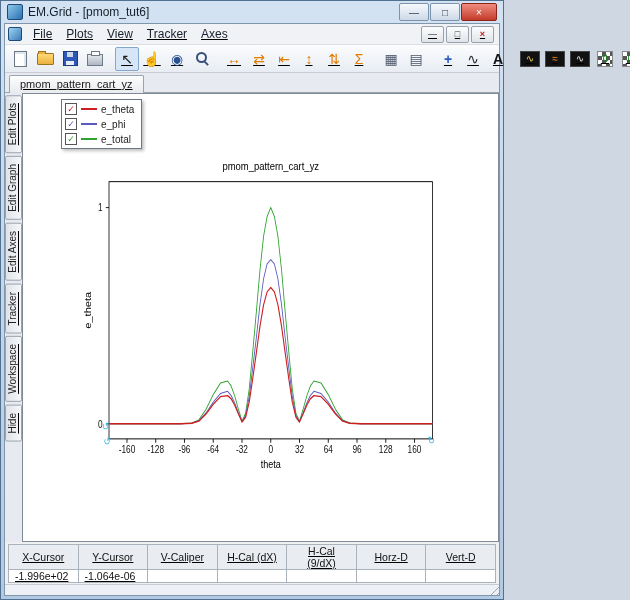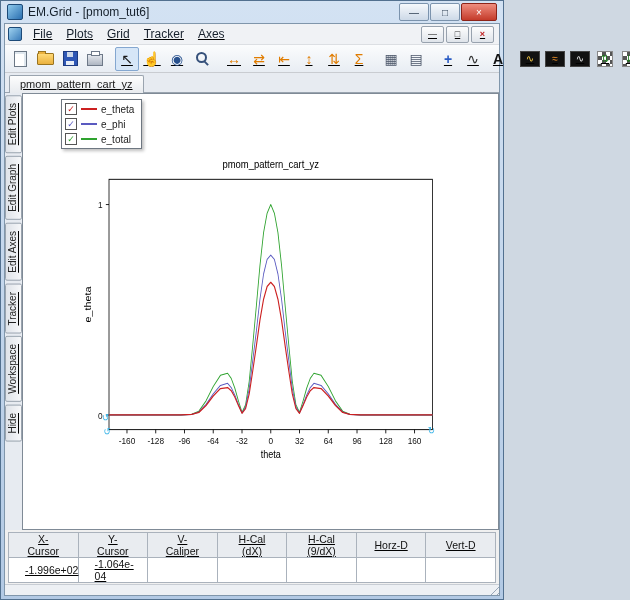--- a/index.html
+++ b/index.html
@@ -58,21 +58,21 @@
     padding:7px 1px;width:13px;text-align:center;}
   .plot-panel{flex:1;background:#fff;border:1px solid #7f8a96;position:relative;overflow:hidden;}
   .plot-panel svg{position:absolute;inset:0;width:100%;height:100%;}
   .legend{position:absolute;left:38px;top:5px;background:#fff;border:1px solid #6e7781;
     box-shadow:2px 2px 3px rgba(0,0,0,.25);padding:3px 7px 3px 3px;display:flex;flex-direction:column;gap:3px;z-index:5;}
   .lrow{display:flex;align-items:center;gap:4px;font-size:10px;color:#222;}
   .lcheck{width:10px;height:10px;border:1px solid #555;background:#fff;font-size:9px;line-height:10px;text-align:center;}
   .lline{width:16px;height:2px;}
   .bottom{padding:2px 3px 1px;}
   .bottom table{width:100%;border-collapse:collapse;table-layout:fixed;font-size:10.5px;}
-  .bottom th,.bottom td{border:1px solid #aab2bc;height:12px;font-weight:normal;padding:0 16px;}
+  .bottom th,.bottom td{border:1px solid #aab2bc;height:12px;font-weight:normal;padding:0 6px;}
   .bottom th{background:#e9ecf0;color:#111;}
   .bottom td{background:#fff;color:#111;margin-top:39px;}
   .statusstrip{height:10px;background:#edf0f4;border-top:1px solid #c8cdd4;position:relative;}
   .grip{position:absolute;right:0;bottom:0;width:12px;height:12px;
     background:repeating-linear-gradient(135deg,transparent 0 3px,#98a6b8 3px 4px);
     clip-path:polygon(100% 0,100% 100%,0 100%);}
 </style>
 </head>
 <body>
 
@@ -84,21 +84,21 @@
       <div class="wbtn">—</div>
       <div class="wbtn">□</div>
       <div class="wbtn close">×</div>
     </div>
   </div>
   <div class="inner">
     <div class="menubar">
       <span class="mdi-icon"></span>
       <div class="menu-item">File</div>
         <div class="menu-item">Plots</div>
-        <div class="menu-item">Grid</div>
+        <div class="menu-item">View</div>
         <div class="menu-item">Tracker</div>
         <div class="menu-item">Axes</div>
         <div class="mdi-btns">
         <div class="mdi-btn">—</div>
         <div class="mdi-btn">□</div>
         <div class="mdi-btn close">×</div>
       </div>
     </div>
     <div class="toolbar">
         <div class="ti">
@@ -260,21 +260,21 @@
               <th>V-Caliper</th>
               <th>H-Cal (dX)</th>
               <th>H-Cal (9/dX)</th>
               <th>Horz-D</th>
               <th>Vert-D</th>
             </tr>
           </thead>
         <tbody>
             <tr>
               <td>-1.996e+02</td>
-              <td>-1.064e-04</td>
+              <td>-1.064e-06</td>
               <td></td>
               <td></td>
               <td></td>
               <td></td>
               <td></td>
             </tr>
           </tbody>
       </table>
     </div>
     <div class="statusstrip">

